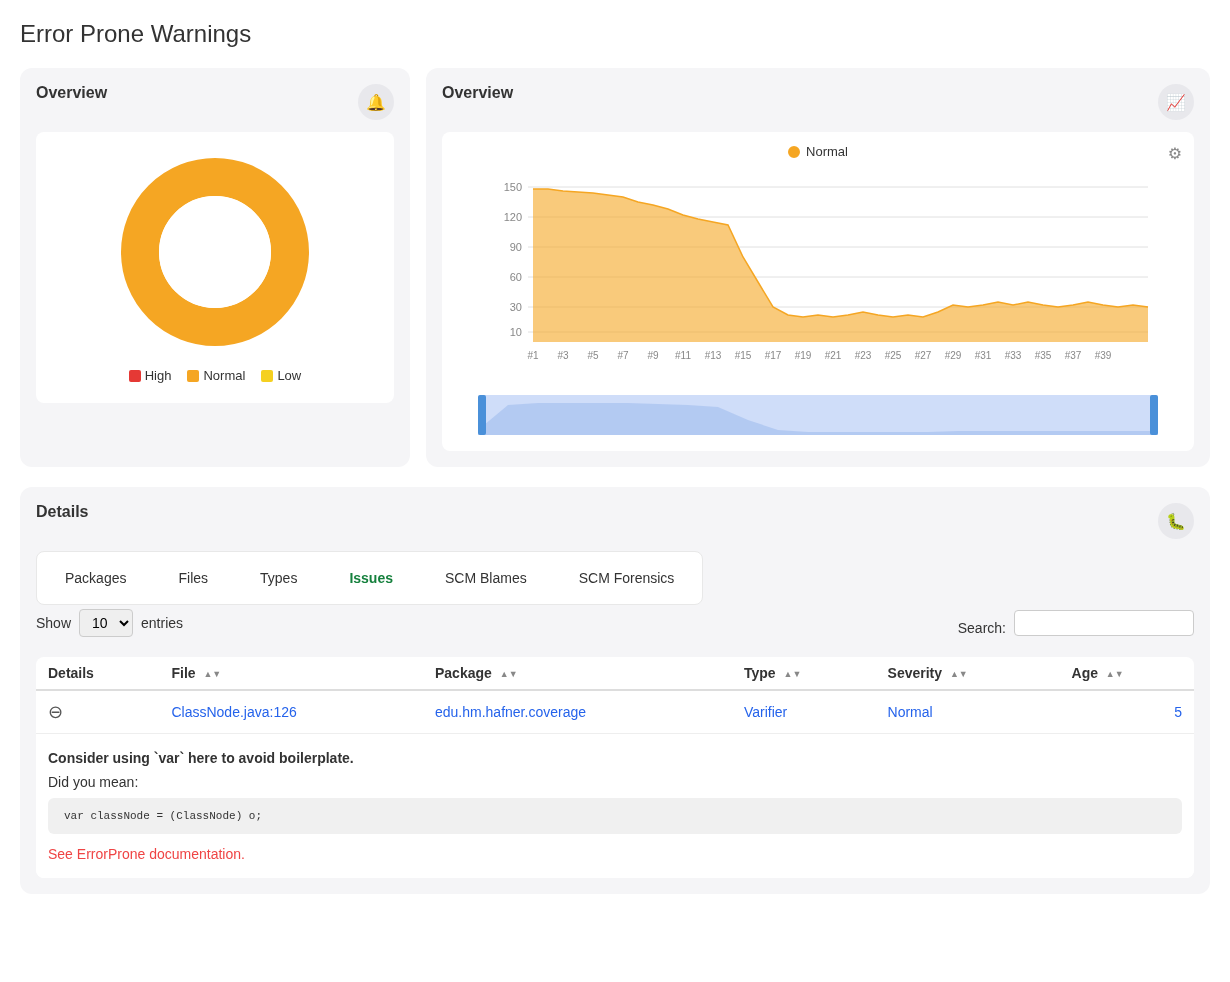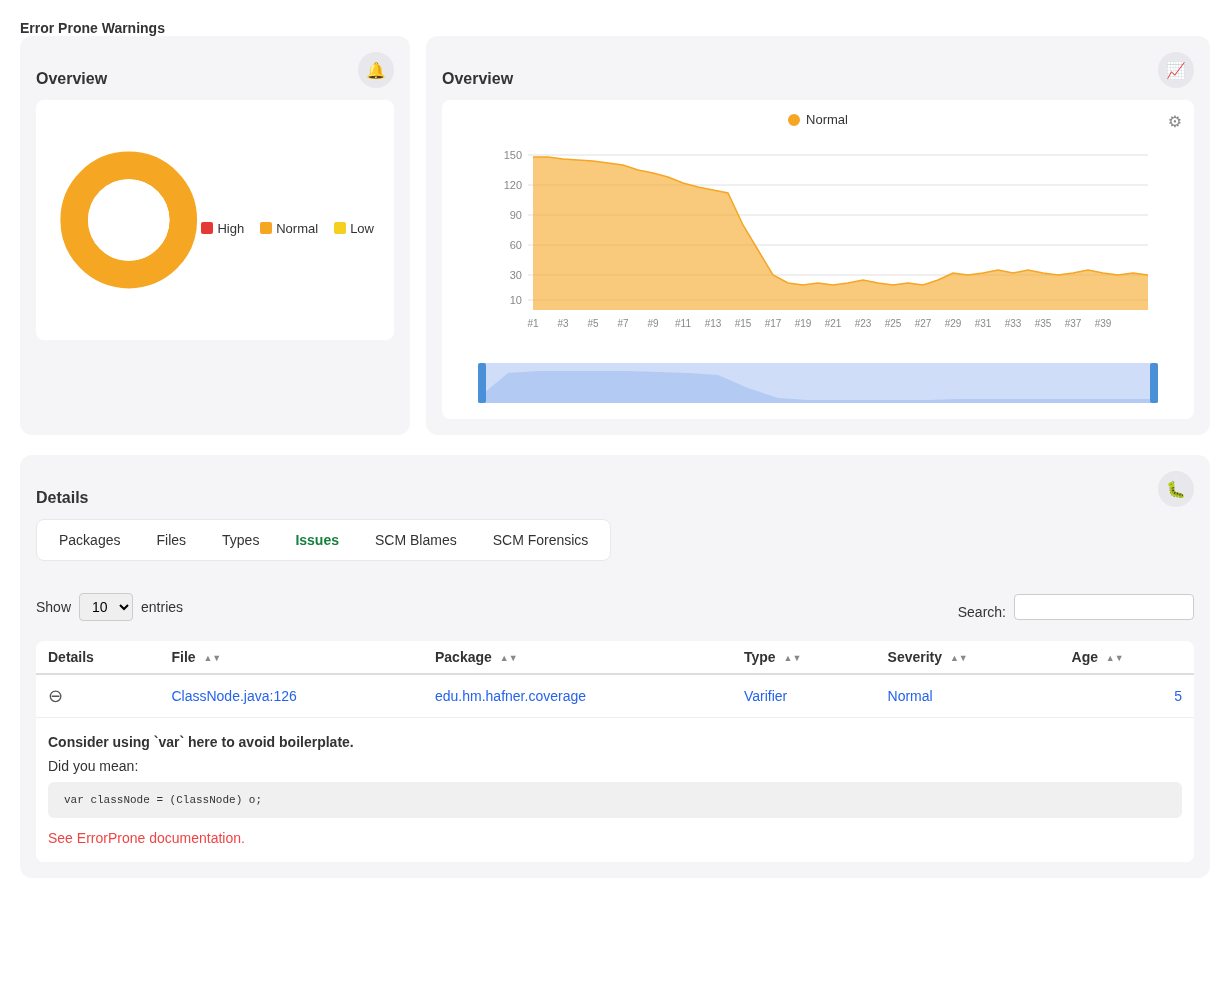--- a/index.html
+++ b/index.html
@@ -1,45 +1,45 @@
 <!DOCTYPE html>
 <html><head>
   <meta charset="utf-8">
   <style>
     * { box-sizing: border-box; margin: 0; padding: 0; }
     body { font-family: -apple-system, BlinkMacSystemFont, 'Segoe UI', sans-serif; background: #fff; color: #333; padding: 20px; }
     
-    h1 { font-size: 14px; font-weight: 700; }
+    h1 { font-size: 24px; font-weight: 400; margin-bottom: 20px; }
     
     .top-panels { display: flex; gap: 16px; margin-bottom: 20px; }
     
     .panel { background: #f5f5f7; border-radius: 12px; padding: 16px; }
-    .panel-header { display: flex; justify-content: space-between; align-items: flex-end; margin-bottom: 12px; gap: 32px; }
+    .panel-header { display: flex; justify-content: space-between; align-items: flex-start; margin-bottom: 12px; gap: 32px; }
     .panel-title { font-size: 16px; font-weight: 600; }
     .panel-icon-btn { background: #e8e8ec; border: none; border-radius: 50%; width: 36px; height: 36px; display: flex; align-items: center; justify-content: center; cursor: pointer; font-size: 16px; }
     
     .overview-panel { width: 390px; flex-shrink: 0; }
     .history-panel { flex: 1; }
     
-    .donut-container { background: #fff; border-radius: 8px; padding: 20px; display: flex; flex-direction: row; align-items: center; }
+    .donut-container { background: #fff; border-radius: 8px; padding: 20px; display: flex; flex-direction: column; align-items: center; }
     
     .donut-svg { width: 200px; height: 200px; }
     
     .legend { display: flex; gap: 16px; margin-top: 16px; font-size: 13px; }
     .legend-item { display: flex; align-items: center; gap: 4px; }
     .legend-dot { width: 12px; height: 12px; border-radius: 2px; }
     
     .history-content { background: #fff; border-radius: 8px; padding: 12px; }
     .history-legend { display: flex; align-items: center; gap: 6px; font-size: 13px; margin-bottom: 8px; justify-content: center; }
     .legend-line-dot { width: 12px; height: 12px; background: #f5a623; border-radius: 50%; border: 2px solid #f5a623; }
     .chart-settings { position: absolute; top: 0; right: 0; cursor: pointer; color: #888; font-size: 16px; }
     
     .details-panel { background: #f5f5f7; border-radius: 12px; padding: 16px; margin-bottom: 20px; }
     
-    .tabs { display: flex; gap: 4px; margin-bottom: 32px; background: #fff; border-radius: 8px; padding: 6px; border: 1px solid #e8e8e8; width: fit-content; }
+    .tabs { display: flex; gap: 20px; margin-bottom: 4px; background: #fff; border-radius: 8px; padding: 12px; border: 1px solid #e8e8e8; width: fit-content; }
     .tab { padding: 6px 16px; border-radius: 6px; font-size: 14px; cursor: pointer; border: none; background: transparent; color: #333; }
     .tab.active { color: #15803d; font-weight: 700; }
     
     .table-controls { display: flex; align-items: center; justify-content: space-between; margin-bottom: 20px; font-size: 14px; }
     .show-controls { display: flex; align-items: center; gap: 8px; }
     .entries-select { border: 1px solid #ccc; border-radius: 4px; padding: 4px 8px; font-size: 14px; }
     .search-controls { display: flex; align-items: flex-end; gap: 8px; }
     .search-input { border: 1px solid #ccc; border-radius: 4px; padding: 4px 8px; font-size: 14px; width: 180px; }
     
     .data-table { width: 100%; border-collapse: collapse; font-size: 14px; }

